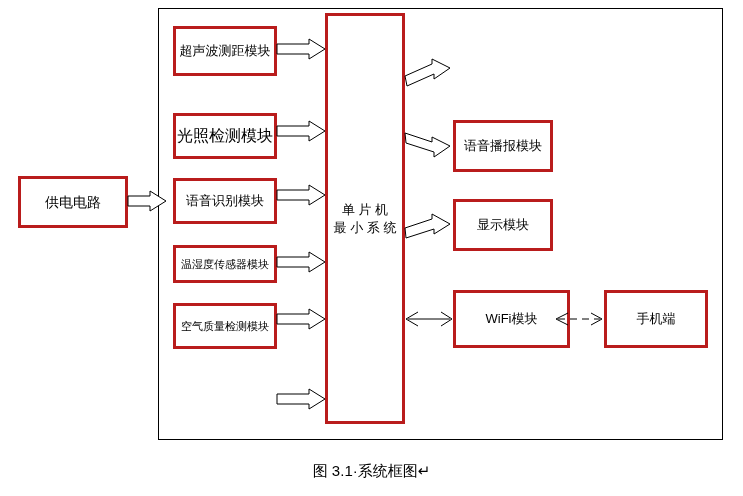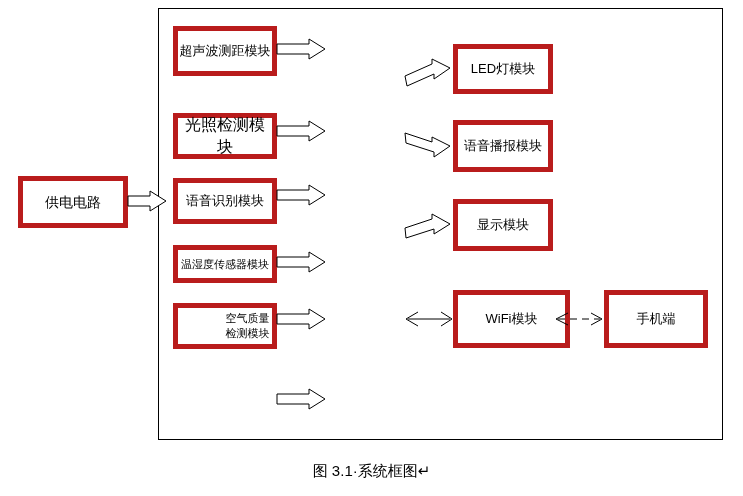--- a/index.html
+++ b/index.html
@@ -10,21 +10,21 @@
   #canvas {
     position: relative;
     width: 743px;
     height: 496px;
     background: #ffffff;
     font-family: "Liberation Sans", sans-serif;
     overflow: hidden;
   }
   .box {
     position: absolute;
-    border: 5px solid #b91c1c;
+    border: 3px solid #b91c1c;
     background: #ffffff;
     display: flex;
     align-items: center;
     justify-content: center;
     text-align: center;
     line-height: 1.35;
     color: #000000;
     box-sizing: border-box;
   }
   .label {
@@ -73,29 +73,30 @@
   </div>
 
   <div class="box" style="left:173px; top:178px; width:104px; height:46px; font-size:13px;">
     <span class="label">语音识别模块</span>
   </div>
 
   <div class="box" style="left:173px; top:245px; width:104px; height:38px; font-size:11px;">
     <span class="label">温湿度传感器模块</span>
   </div>
 
-  <div class="box" style="left:173px; top:303px; width:104px; height:46px; font-size:11px;padding-left:45px;">
+  <div class="box" style="left:173px; top:303px; width:104px; height:46px; font-size:11px;">
     <span class="label">空气质量检测模块</span>
   </div>
 
 
+  <div class="box" style="left:325px; top:13px; width:80px; height:411px; font-size:13px;">
+    <span class="label">单 片 机
+最 小 系 统</span>
+  </div>
 
-  <div class="box" style="left:453px; top:44px; width:100px; height:50px; font-size:13px;">
-    <span class="label">LED灯模块</span>
-  </div>
 
   <div class="box" style="left:453px; top:120px; width:100px; height:52px; font-size:13px;">
     <span class="label">语音播报模块</span>
   </div>
 
   <div class="box" style="left:453px; top:199px; width:100px; height:52px; font-size:13px;">
     <span class="label">显示模块</span>
   </div>
 
   <div class="box" style="left:453px; top:290px; width:117px; height:58px; font-size:13px;">

